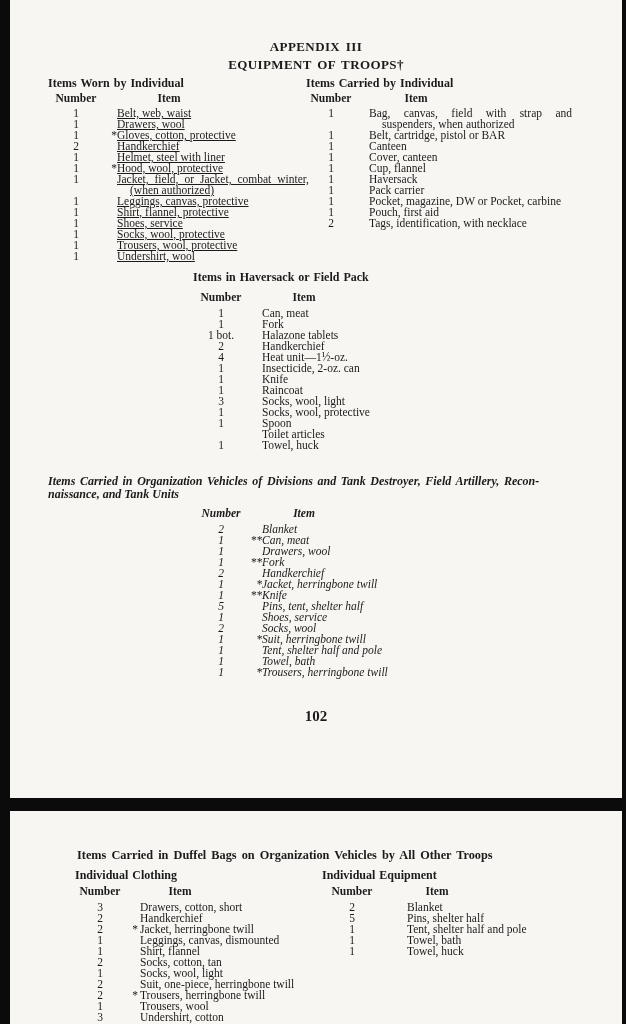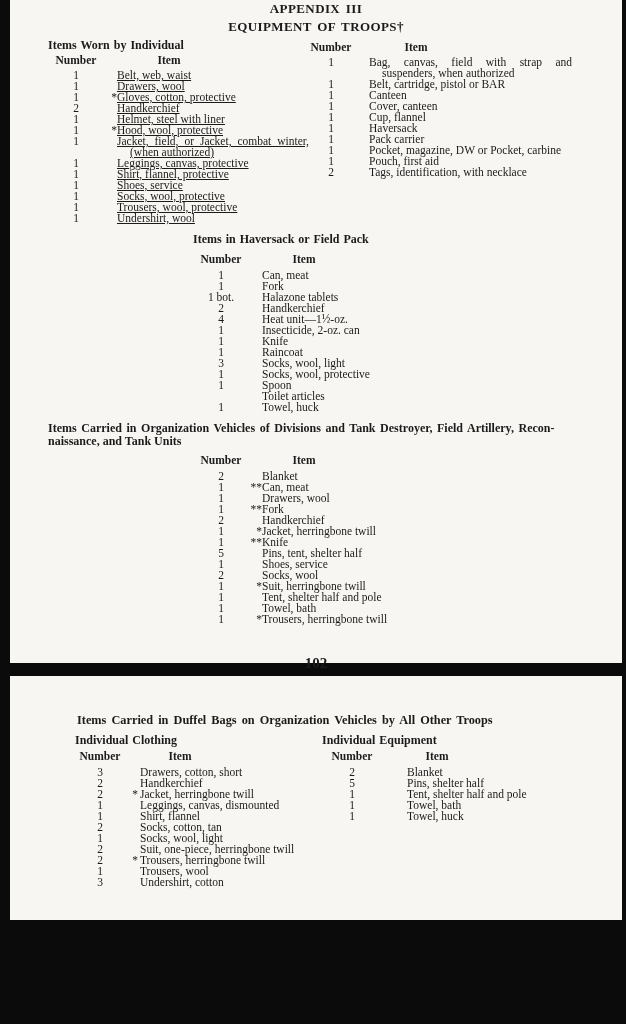--- a/index.html
+++ b/index.html
@@ -5,21 +5,21 @@
   html,body { margin:0; padding:0; }
   body {
     width:626px; height:1024px;
     background:#0b0b0b;
     font-family:"Liberation Serif","DejaVu Serif",serif;
     color:#1b1b1b;
     overflow:hidden;
   }
   .frame { width:626px; height:1022px; padding-left:10px; padding-right:4px; box-sizing:border-box; }
   .page { background:#f7f6f2; width:612px; box-sizing:border-box; position:relative; }
-  .page1 { height:663px; }
+  .page1 { height:798px; padding-top:38px; }
   .page-gap { height:13px; background:transparent; }
   .page2 { height:244px; padding-top:37px; }
 
   
   .title-block { text-align:center; }
   .t1 { font-weight:bold; font-size:13px; line-height:17.5px; letter-spacing:.4px; word-spacing:2px; }
   .t2 { font-weight:bold; font-size:12.5px; line-height:17.5px; word-spacing:1.5px; }
 
   
   h3.sec-head { margin:0; font-size:12px; font-weight:bold; line-height:13px; white-space:nowrap; word-spacing:1px; }
@@ -45,21 +45,21 @@
 
   
   .sec-mid { margin-left:183px; }
   .sec-haversack { margin-top:9px; }
   .sec-mid .hdr { margin-top:7px; }
   .sec-mid .list { margin-top:4px; }
   .sec-mid .hnum, .sec-mid .num { width:56px; }
   .sec-mid .hitem { margin-left:0; }
   .sec-mid .itm { width:210px; }
 
-  .sec-org { margin-top:9px; }
+  .sec-org { margin-top:24px;font-style:italic; }
   .org-head { margin-left:38px; font-weight:bold; font-size:12px; line-height:12.5px; }
   .org-head .jline { display:block; white-space:nowrap; word-spacing:1.6px; }
   .org-head .jline2 { display:block; }
   .sec-org-list { margin-left:183px; }
 
   .pageno { margin-top:30px; text-align:center; font-weight:bold; font-size:15px; }
 
   
   .p2-title { margin:0 0 0 67px; font-size:12.3px; font-weight:bold; line-height:14px; white-space:nowrap; word-spacing:2px; }
   .p2cols { display:flex; margin-top:7px; }
@@ -168,20 +168,21 @@
 
             <div class="row">
               <span class="num">1</span>
               <span class="ast"></span>
               <span class="itm">Undershirt, wool</span>
             </div>
           </div>
       </section>
 
       <section class="sec-carried">
+        <h3 class="sec-head">Items Carried by Individual</h3>
         <div class="hdr">
           <span class="hnum">Number</span>
           <span class="hitem">Item</span>
         </div>
         <div class="list">
 
             <div class="row">
               <span class="num">1</span>
               <span class="ast"></span>
               <span class="itm">Bag, canvas, field with strap and suspenders, when authorized</span>

